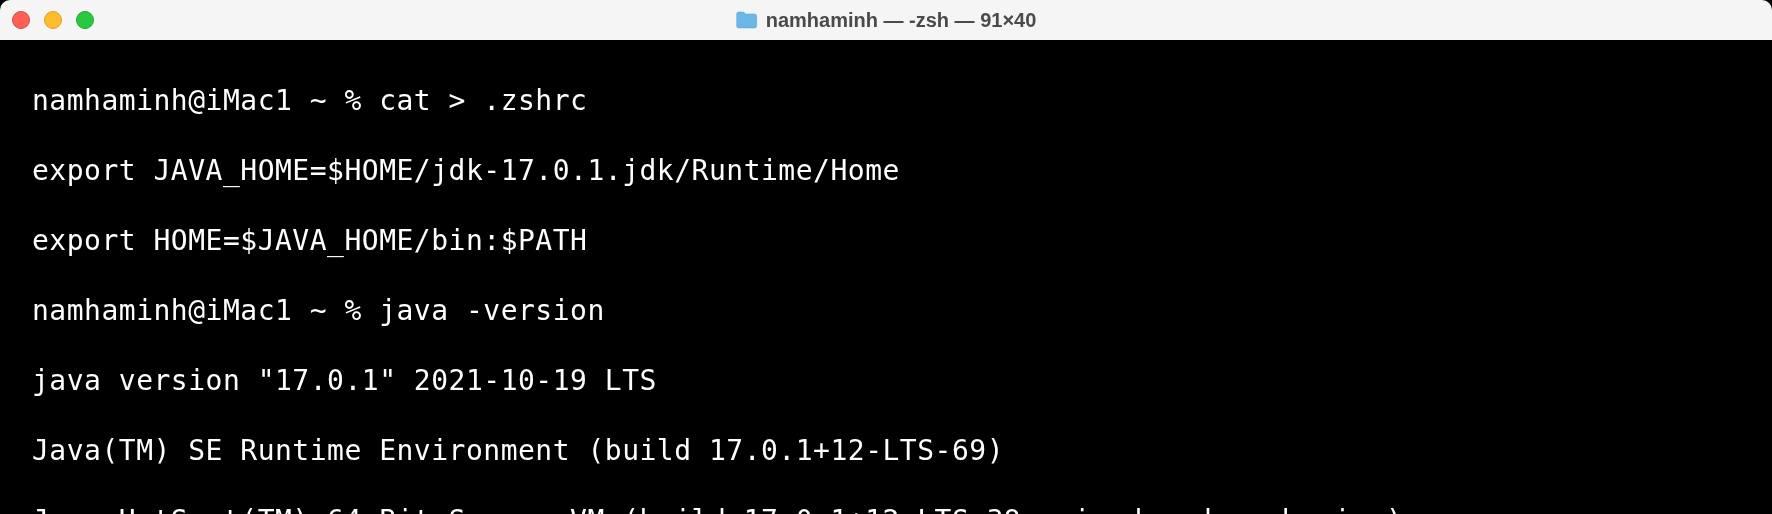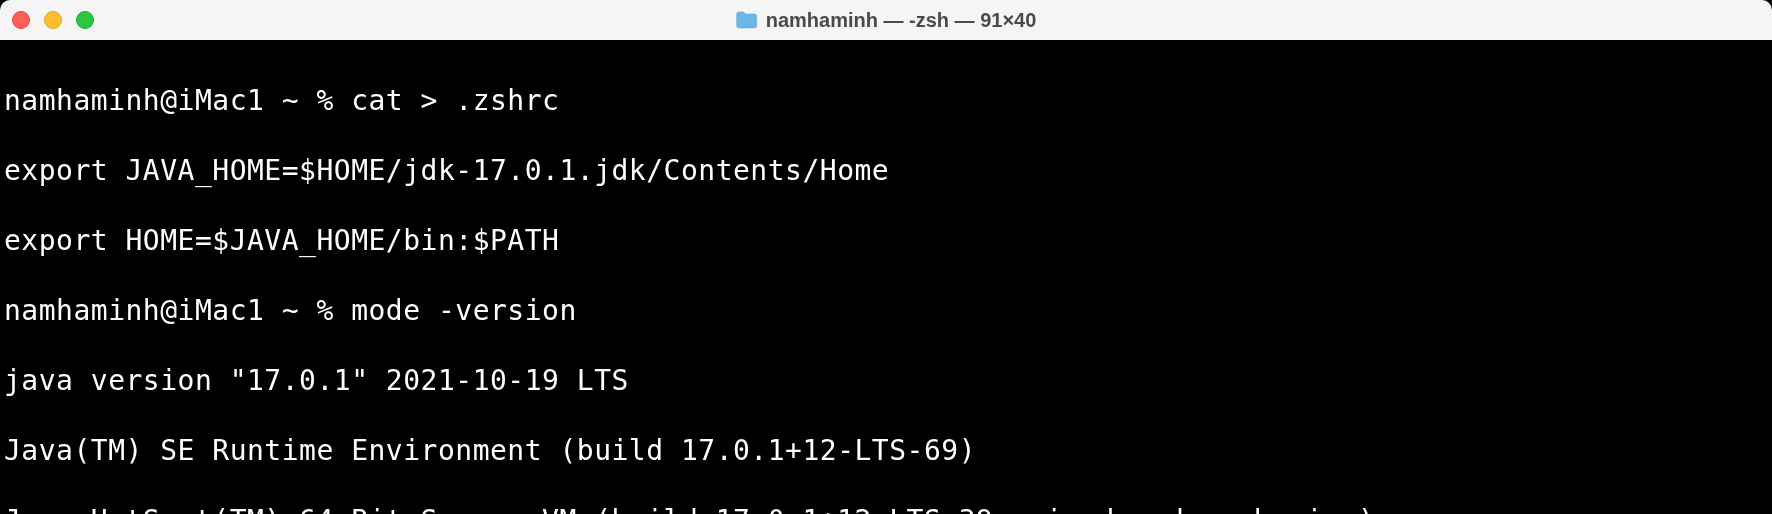--- a/index.html
+++ b/index.html
@@ -80,20 +80,21 @@
       font-family: "SF Mono", "Menlo", "Monaco", "Consolas", monospace;
       font-size: 28px;
       line-height: 1.25;
       padding: 8px 4px;
       white-space: pre;
       letter-spacing: 0.5px;
     }
     
     .terminal-line {
       display: block;
+      margin-left: 28px;
     }
   </style>
 </head>
 <body>
 
 <div class="titlebar">
   <div class="traffic-lights">
     <div class="traffic-light red"></div>
     <div class="traffic-light yellow"></div>
     <div class="traffic-light green"></div>
@@ -103,20 +104,20 @@
       <svg width="22" height="18" viewBox="0 0 22 18">
         <path d="M1 3 C1 1.9 1.9 1 3 1 L8 1 L10 3 L19 3 C20.1 3 21 3.9 21 5 L21 15 C21 16.1 20.1 17 19 17 L3 17 C1.9 17 1 16.1 1 15 Z" fill="#6bb7e8" stroke="#5aa0d0" stroke-width="0.5"></path>
       </svg>
     </span>
     <span>namhaminh — -zsh — 91×40</span>
   </div>
 </div>
 
 <div class="terminal-body">
 <span class="terminal-line">namhaminh@iMac1 ~ % cat &gt; .zshrc</span>
-<span class="terminal-line">export JAVA_HOME=$HOME/jdk-17.0.1.jdk/Contents/Home</span>
+<span class="terminal-line">export JAVA_HOME=$HOME/jdk-17.0.1.jdk/Runtime/Home</span>
 <span class="terminal-line">export HOME=$JAVA_HOME/bin:$PATH</span>
-<span class="terminal-line">namhaminh@iMac1 ~ % mode -version</span>
+<span class="terminal-line">namhaminh@iMac1 ~ % java -version</span>
 <span class="terminal-line">java version "17.0.1" 2021-10-19 LTS</span>
 <span class="terminal-line">Java(TM) SE Runtime Environment (build 17.0.1+12-LTS-69)</span>
 <span class="terminal-line">Java HotSpot(TM) 64-Bit Server VM (build 17.0.1+12-LTS-39, mixed mode, sharing)</span>
 
 </div>
 
 </body></html>

